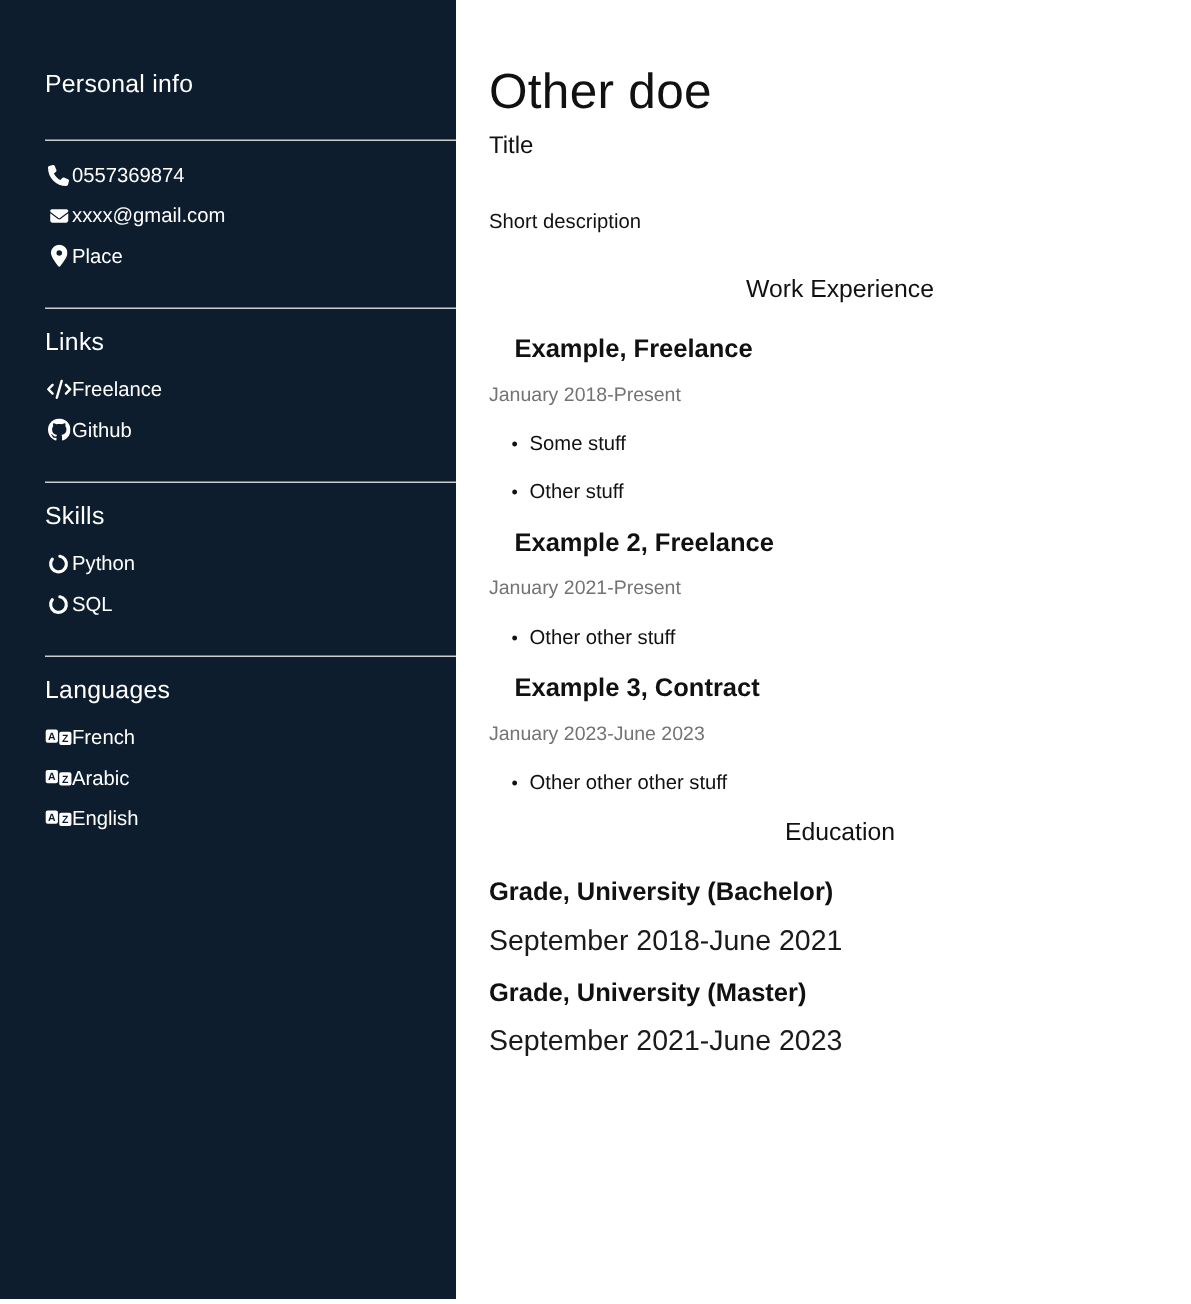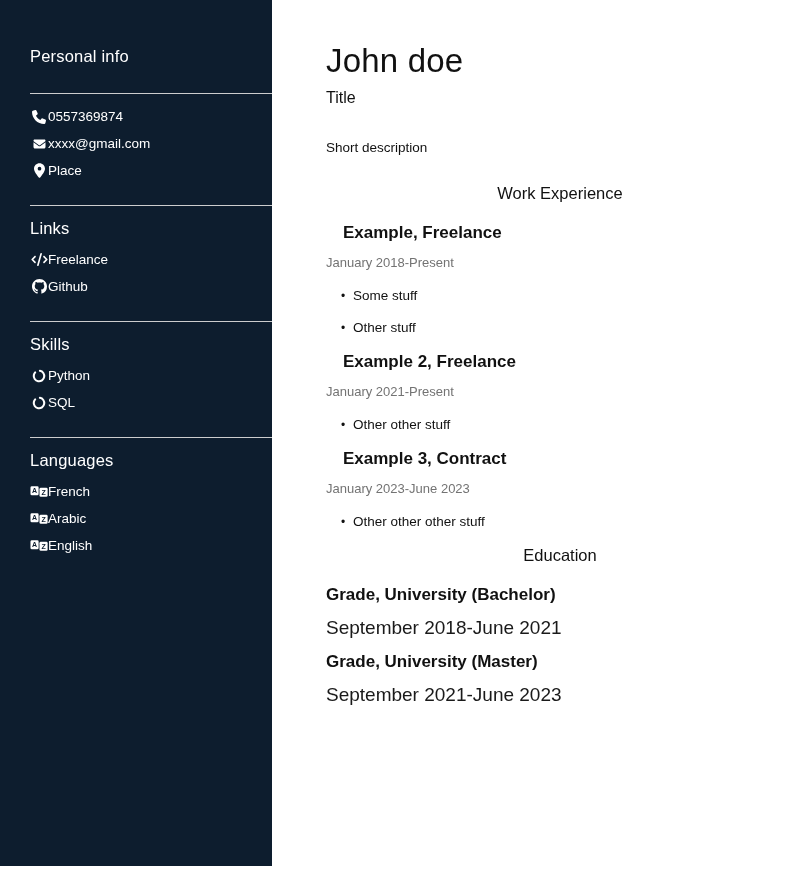--- a/index.html
+++ b/index.html
@@ -8,21 +8,21 @@
     --divider:#dcdcdc;
     --main_text:#111111;
     --rule:#3a3a3a;
   }
   *{box-sizing:border-box;margin:0;padding:0;}
   html,body{width:794px;height:869px;background:#ffffff;overflow:hidden;}
   body{font-family:"Liberation Sans",sans-serif;position:relative;}
 
   
   .sidebar{
-    position:absolute;left:0;top:0;width:272px;height:866px;
+    position:absolute;left:0;top:0;width:304px;height:866px;
     background:var(--sidebar_bg);color:var(--sidebar_text);
     padding:47px 30px 0 30px;
   }
   .side-title{font-size:16.5px;font-weight:400;letter-spacing:.2px;}
   .divider{height:1px;background:var(--divider);margin-right:-30px;opacity:.92;}
   .div-1{margin-top:27px;}
   .div-mid{margin-top:21px;}
   .side-row{display:flex;align-items:center;height:27px;font-size:13.5px;}
   .rows{margin-top:8px;}
   .rows-first{margin-top:9px;}
@@ -164,21 +164,21 @@
           </svg>
       </span>
       <span>English</span>
     </div>
   </div>
 
 </aside>
 
 <main class="main">
 
-  <h1 class="name">John doe</h1>
+  <h1 class="name">Other doe</h1>
   <div class="person-title">Title</div>
   <div class="short-desc">Short description</div>
 
   <div class="section-head">
     <span>Work Experience</span>
     <span class="rule"></span>
   </div>
 
   <div>
     <div class="job-title">Example, Freelance</div>

